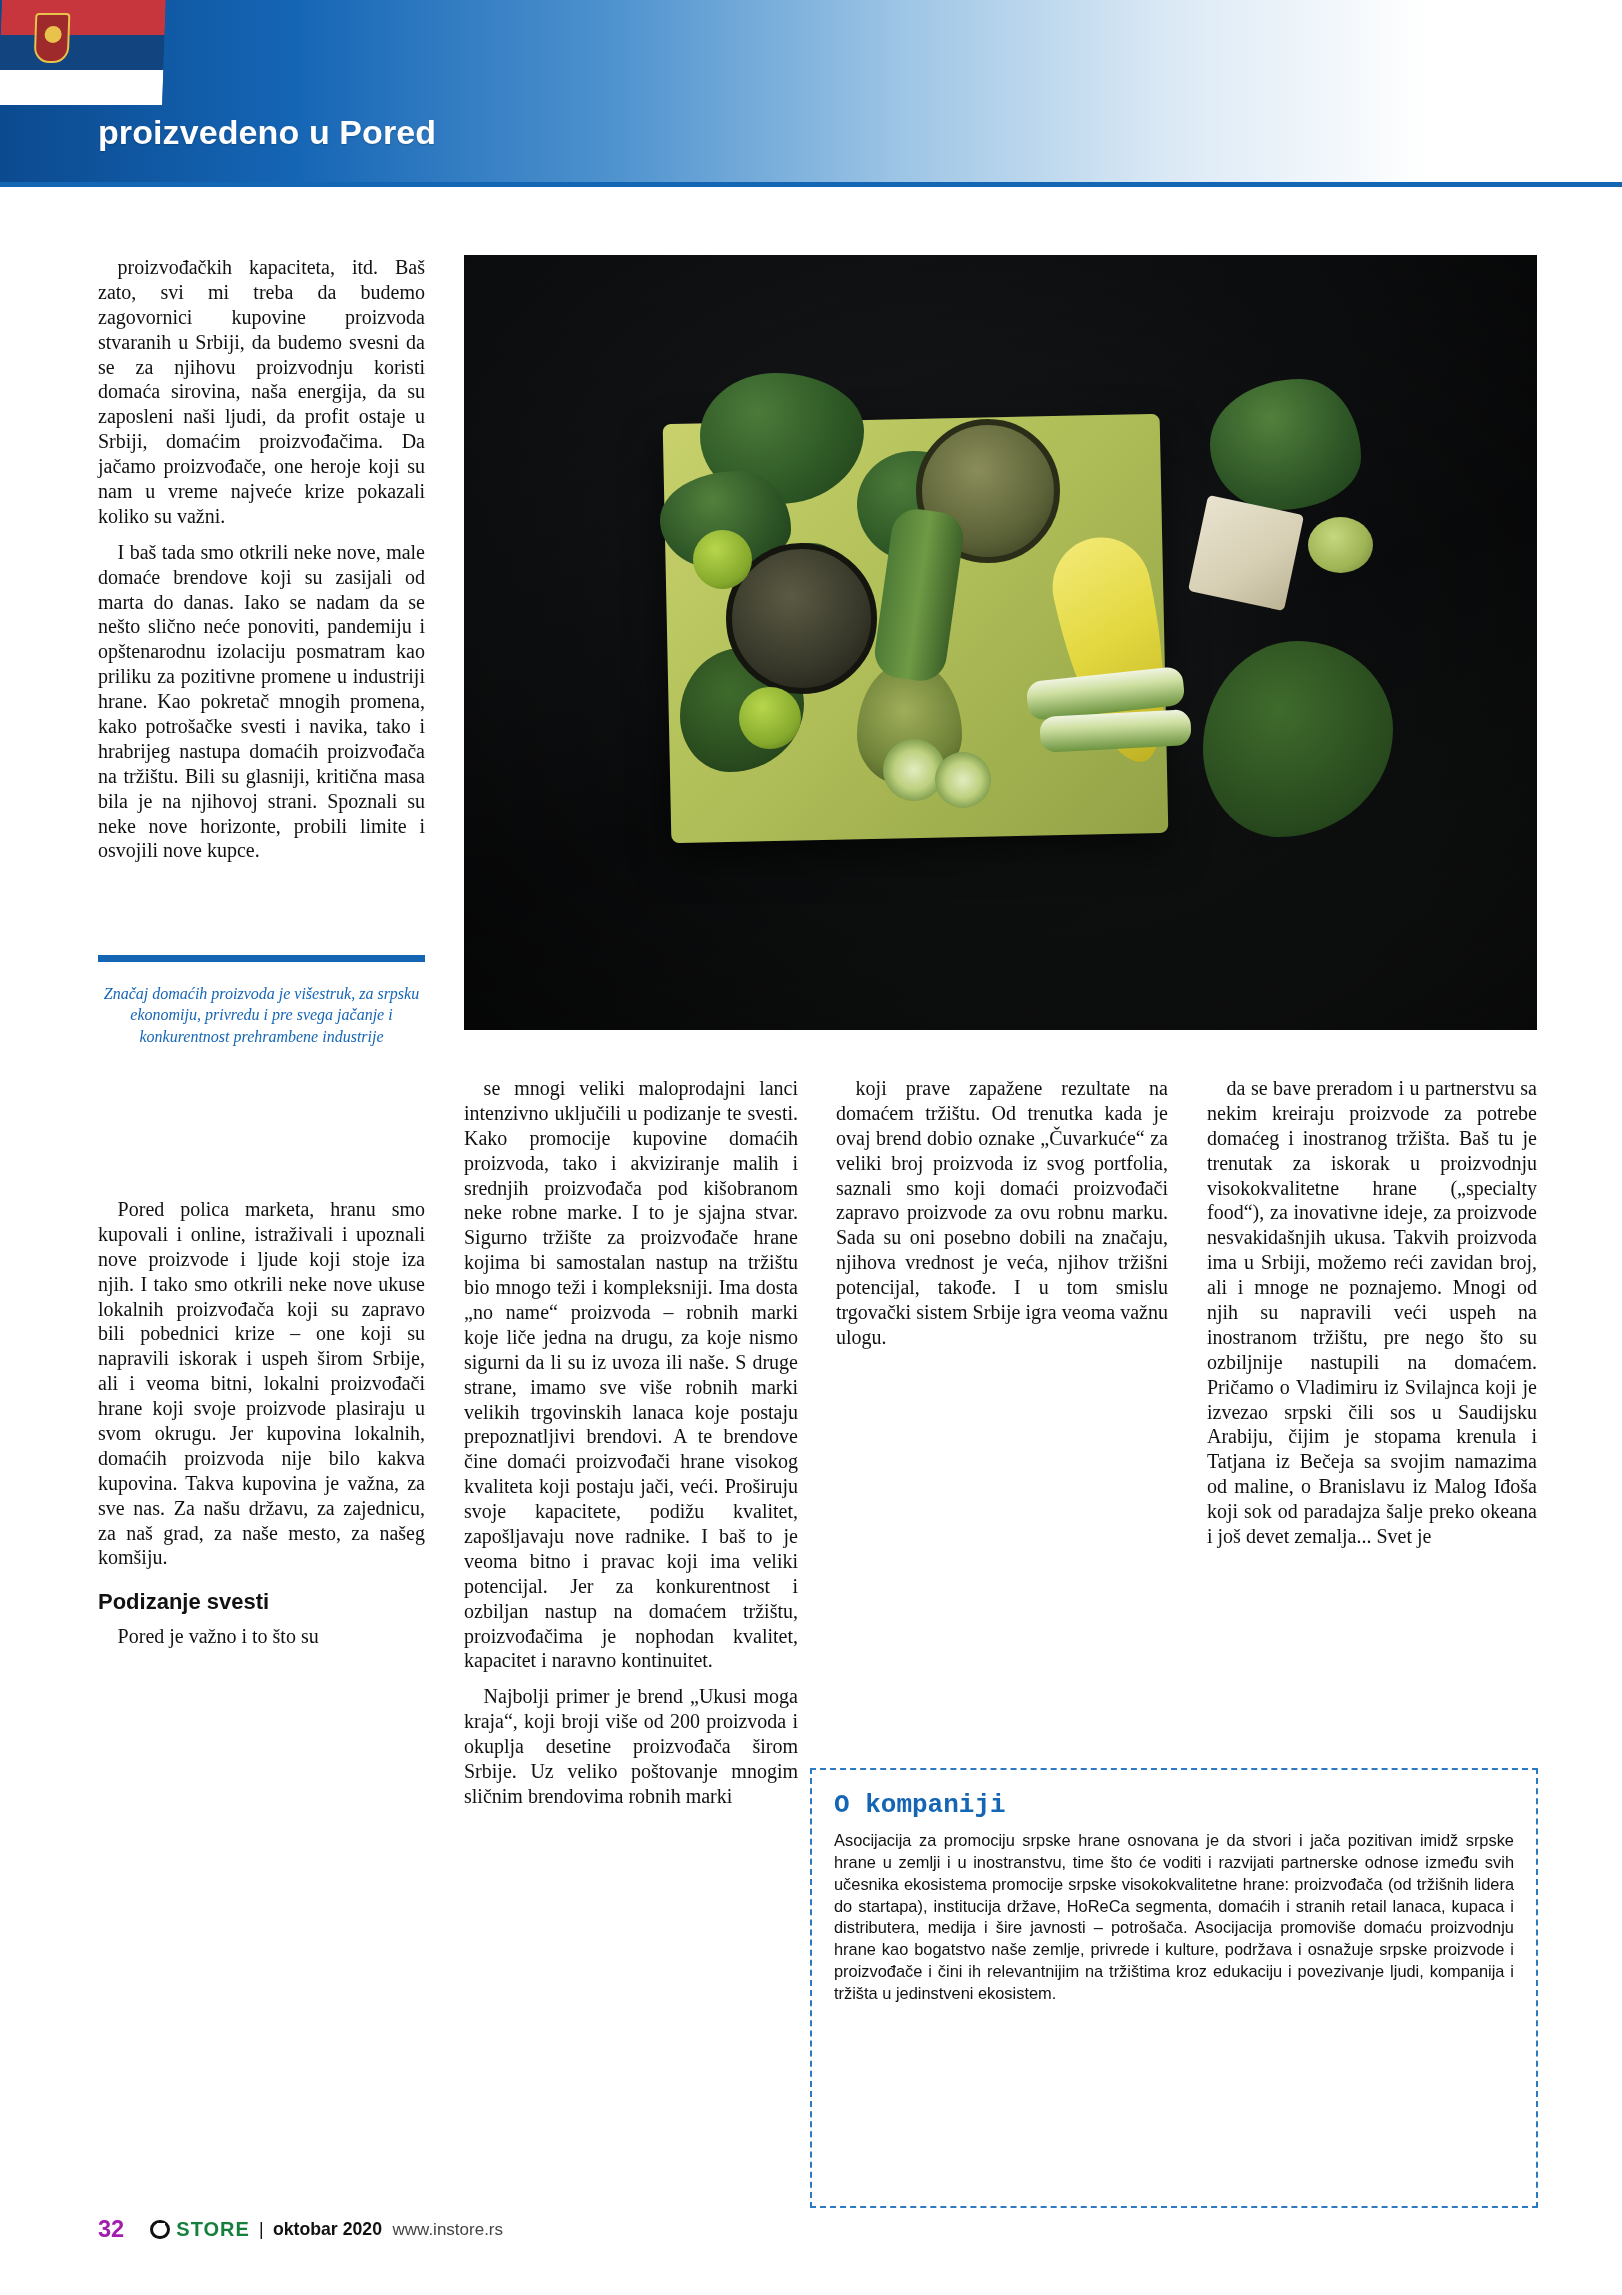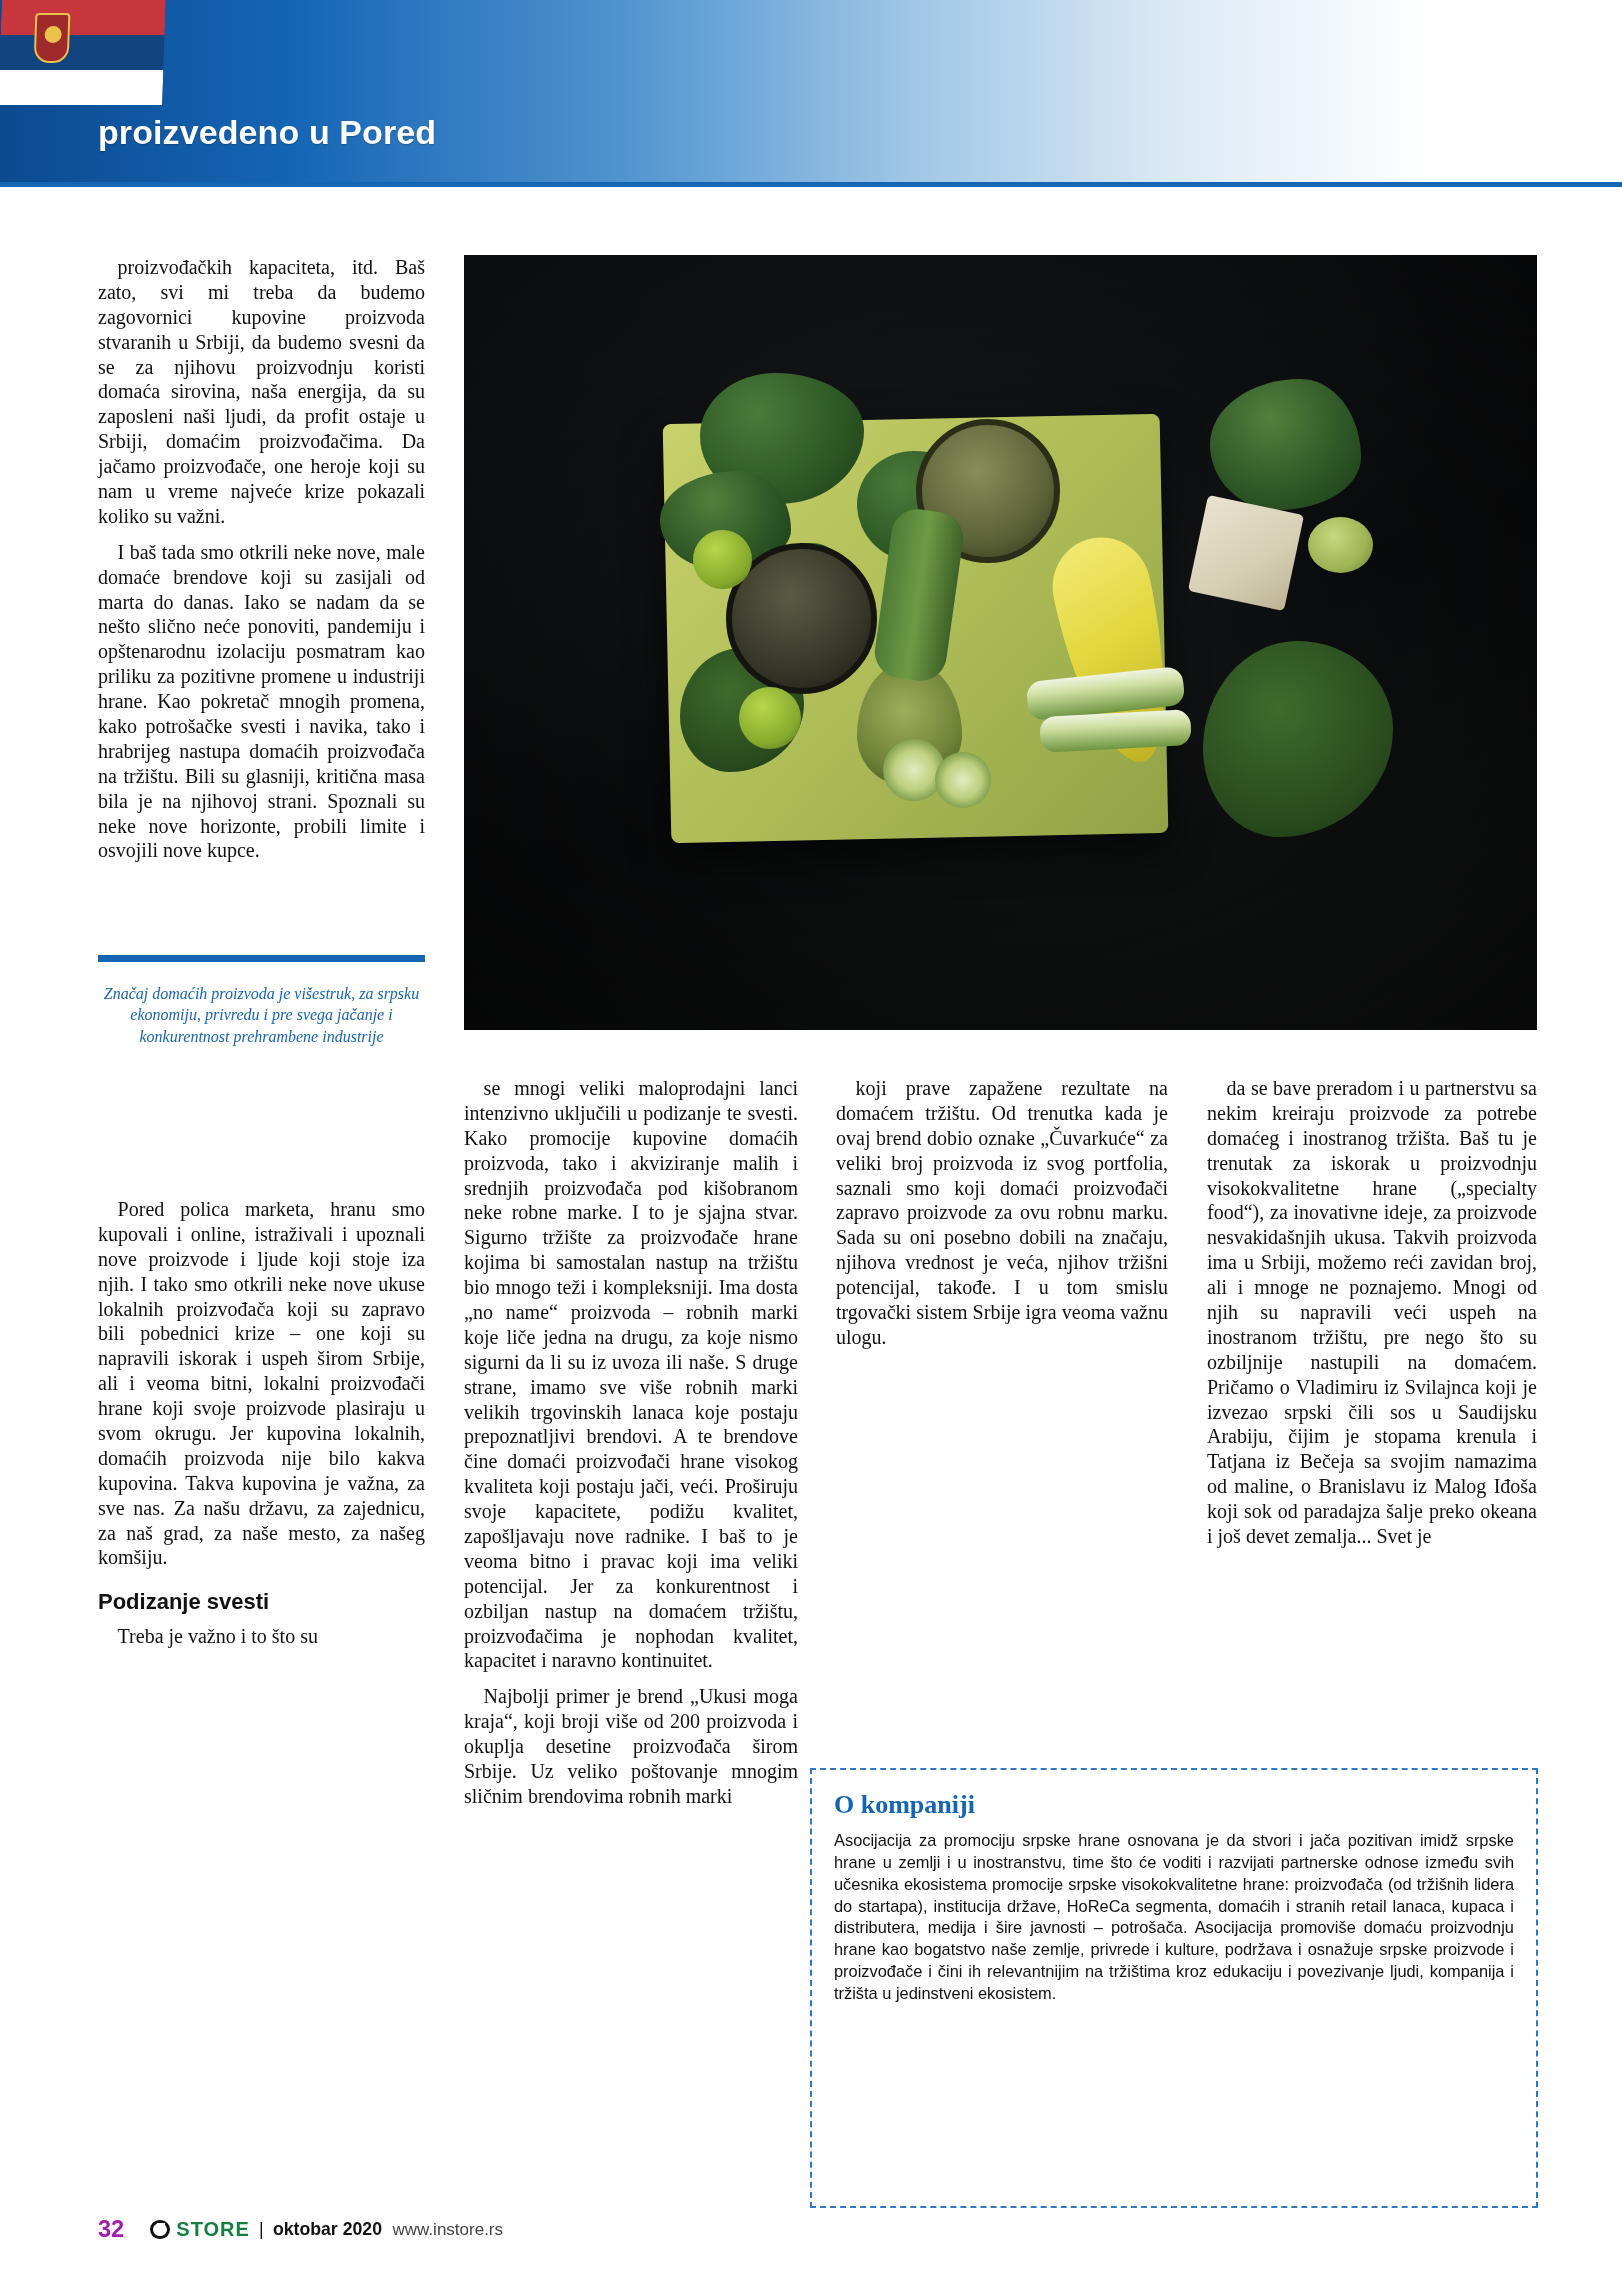--- a/index.html
+++ b/index.html
@@ -208,21 +208,21 @@
   .company-box {
     position: absolute;
     left: 810px; top: 1768px;
     width: 728px; height: 440px;
     border: 2.6px dashed #2d7ac0;
     padding: 19.6px 22px 15.7px 22px;
     background: #ffffff;
   }
   .company-box h4 {
     margin: 0 0 10.5px 0;
-    font-family: Liberation Serif, serif;
+    font-family: Liberation Mono, monospace;
     font-weight: bold;
     font-size: 26px;
     color: #1565b5;
   }
   .company-box p {
     margin: 0 0 11.8px 0;
     font-family: "Liberation Sans", sans-serif;
     font-size: 16.4px;
     line-height: 1.33;
     text-align: justify;
@@ -284,21 +284,21 @@
     <p class="first">proizvođačkih kapaciteta, itd. Baš zato, svi mi treba da budemo zagovornici kupovine proizvoda stvaranih u Srbiji, da budemo svesni da se za njihovu proizvodnju koristi domaća sirovina, naša energija, da su zaposleni naši ljudi, da profit ostaje u Srbiji, domaćim proizvođačima. Da jačamo proizvođače, one heroje koji su nam u vreme najveće krize pokazali koliko su važni.</p>
     <p>I baš tada smo otkrili neke nove, male domaće brendove koji su zasijali od marta do danas. Iako se nadam da se nešto slično neće ponoviti, pandemiju i opštenarodnu izolaciju posmatram kao priliku za pozitivne promene u industriji hrane. Kao pokretač mnogih promena, kako potrošačke svesti i navika, tako i hrabrijeg nastupa domaćih proizvođača na tržištu. Bili su glasniji, kritična masa bila je na njihovoj strani. Spoznali su neke nove horizonte, probili limite i osvojili nove kupce.</p>
   </div>
 
   <div class="pullquote-rule"></div>
   <div class="pullquote">Značaj domaćih proizvoda je višestruk, za srpsku ekonomiju, privredu i pre svega jačanje i konkurentnost prehrambene industrije</div>
 
   <div class="col" style="left:0; top:942px; width:327px;">
     <p class="first">Pored polica marketa, hranu smo kupovali i online, istraživali i upoznali nove proizvode i ljude koji stoje iza njih. I tako smo otkrili neke nove ukuse lokalnih proizvođača koji su zapravo bili pobednici krize – one koji su napravili iskorak i uspeh širom Srbije, ali i veoma bitni, lokalni proizvođači hrane koji svoje proizvode plasiraju u svom okrugu. Jer kupovina lokalnih, domaćih proizvoda nije bilo kakva kupovina. Takva kupovina je važna, za sve nas. Za našu državu, za zajednicu, za naš grad, za naše mesto, za našeg komšiju.</p>
     <h3 class="sub">Podizanje svesti</h3>
-    <p class="first">Treba je važno i to što su</p>
+    <p class="first">Pored je važno i to što su</p>
   </div>
 
   <div class="photo">
     <div class="vignette"></div>
     <div class="board"></div>
 
     <div class="veg broc" style="left:236px; top:118px; width:164px; height:131px;"></div>
     <div class="veg broc" style="left:393px; top:196px; width:124px; height:111px;"></div>
     <div class="veg leaf" style="left:196px; top:216px; width:131px; height:98px;"></div>
     <div class="veg leaf" style="left:281px; top:288px; width:111px; height:98px;"></div>

